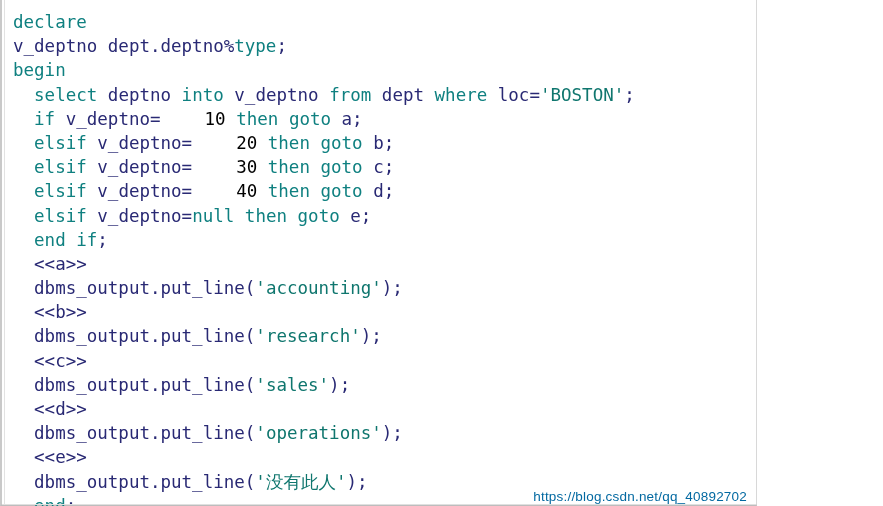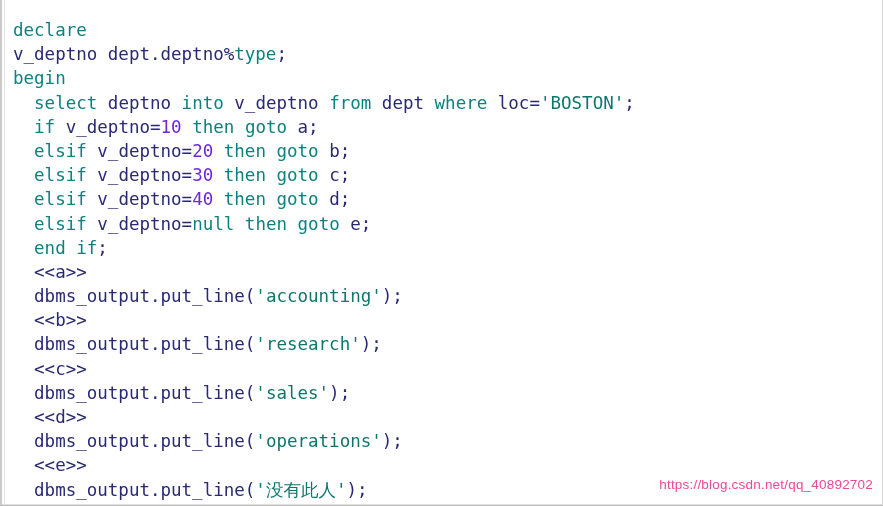--- a/index.html
+++ b/index.html
@@ -11,27 +11,27 @@
   body {
     width: 883px;
     height: 506px;
     overflow: hidden;
     font-family: "DejaVu Sans Mono", "Liberation Mono", monospace;
   }
 
   #code-block {
     position: relative;
     box-sizing: border-box;
-    width: 883px;
+    width: 757px;
     height: 506px;
     background: #ffffff;
     border-left: 2px solid #c9c9c9;
     border-right: 1px solid #d8d8d8;
     border-bottom: 2px solid #bdbdbd;
-    padding: 18px 0 0 0;
+    padding: 10px 0 0 0;
   }
   
   #code-block::before {
     content: "";
     position: absolute;
     left: 2px;
     top: 0;
     bottom: 0;
     width: 1px;
     background: #e2e2e2;
@@ -60,31 +60,31 @@
 
   .code-line {
     white-space: pre;
     height: 24.2px;
   }
 
   
   .tok-kw   { color: #0f8080; }
   .tok-id   { color: #292974; text-align: right; }
   .tok-str  { color: #0f766e; }
-  .tok-num  { color: #6d28d9; }
+  .tok-num  { color: #000000; margin-left: 44px; }
   .tok-lbl  { color: #292974; }
   .tok-punc { color: #292974; }
 
   #watermark {
     position: absolute;
     right: 9px;
-    bottom: 12px;
+    bottom: 0;
     font-family: "Liberation Sans", sans-serif;
     font-size: 13.5px;
-    color: #ec4899;
+    color: #0369a1;
     letter-spacing: 0.2px;
     white-space: nowrap;
     user-select: none;
   }
 </style>
 </head>
 <body>
 
 <div id="code-block">
   <pre id="code-lines"><div class="code-line"><span class="tok-kw">declare</span></div><div class="code-line"><span class="tok-id">v_deptno dept.deptno%</span><span class="tok-kw">type</span><span class="tok-punc">;</span></div><div class="code-line"><span class="tok-kw">begin</span></div><div class="code-line"><span class="tok-punc">  </span><span class="tok-kw">select</span><span class="tok-punc"> </span><span class="tok-id">deptno</span><span class="tok-punc"> </span><span class="tok-kw">into</span><span class="tok-punc"> </span><span class="tok-id">v_deptno</span><span class="tok-punc"> </span><span class="tok-kw">from</span><span class="tok-punc"> </span><span class="tok-id">dept</span><span class="tok-punc"> </span><span class="tok-kw">where</span><span class="tok-punc"> </span><span class="tok-id">loc</span><span class="tok-punc">=</span><span class="tok-str">'BOSTON'</span><span class="tok-punc">;</span></div><div class="code-line"><span class="tok-punc">  </span><span class="tok-kw">if</span><span class="tok-punc"> </span><span class="tok-id">v_deptno</span><span class="tok-punc">=</span><span class="tok-num">10</span><span class="tok-punc"> </span><span class="tok-kw">then</span><span class="tok-punc"> </span><span class="tok-kw">goto</span><span class="tok-punc"> </span><span class="tok-id">a;</span></div><div class="code-line"><span class="tok-punc">  </span><span class="tok-kw">elsif</span><span class="tok-punc"> </span><span class="tok-id">v_deptno</span><span class="tok-punc">=</span><span class="tok-num">20</span><span class="tok-punc"> </span><span class="tok-kw">then</span><span class="tok-punc"> </span><span class="tok-kw">goto</span><span class="tok-punc"> </span><span class="tok-id">b;</span></div><div class="code-line"><span class="tok-punc">  </span><span class="tok-kw">elsif</span><span class="tok-punc"> </span><span class="tok-id">v_deptno</span><span class="tok-punc">=</span><span class="tok-num">30</span><span class="tok-punc"> </span><span class="tok-kw">then</span><span class="tok-punc"> </span><span class="tok-kw">goto</span><span class="tok-punc"> </span><span class="tok-id">c;</span></div><div class="code-line"><span class="tok-punc">  </span><span class="tok-kw">elsif</span><span class="tok-punc"> </span><span class="tok-id">v_deptno</span><span class="tok-punc">=</span><span class="tok-num">40</span><span class="tok-punc"> </span><span class="tok-kw">then</span><span class="tok-punc"> </span><span class="tok-kw">goto</span><span class="tok-punc"> </span><span class="tok-id">d;</span></div><div class="code-line"><span class="tok-punc">  </span><span class="tok-kw">elsif</span><span class="tok-punc"> </span><span class="tok-id">v_deptno</span><span class="tok-punc">=</span><span class="tok-kw">null</span><span class="tok-punc"> </span><span class="tok-kw">then</span><span class="tok-punc"> </span><span class="tok-kw">goto</span><span class="tok-punc"> </span><span class="tok-id">e;</span></div><div class="code-line"><span class="tok-punc">  </span><span class="tok-kw">end if</span><span class="tok-punc">;</span></div><div class="code-line"><span class="tok-punc">  </span><span class="tok-lbl">&lt;&lt;a&gt;&gt;</span></div><div class="code-line"><span class="tok-punc">  </span><span class="tok-id">dbms_output.put_line(</span><span class="tok-str">'accounting'</span><span class="tok-id">);</span></div><div class="code-line"><span class="tok-punc">  </span><span class="tok-lbl">&lt;&lt;b&gt;&gt;</span></div><div class="code-line"><span class="tok-punc">  </span><span class="tok-id">dbms_output.put_line(</span><span class="tok-str">'research'</span><span class="tok-id">);</span></div><div class="code-line"><span class="tok-punc">  </span><span class="tok-lbl">&lt;&lt;c&gt;&gt;</span></div><div class="code-line"><span class="tok-punc">  </span><span class="tok-id">dbms_output.put_line(</span><span class="tok-str">'sales'</span><span class="tok-id">);</span></div><div class="code-line"><span class="tok-punc">  </span><span class="tok-lbl">&lt;&lt;d&gt;&gt;</span></div><div class="code-line"><span class="tok-punc">  </span><span class="tok-id">dbms_output.put_line(</span><span class="tok-str">'operations'</span><span class="tok-id">);</span></div><div class="code-line"><span class="tok-punc">  </span><span class="tok-lbl">&lt;&lt;e&gt;&gt;</span></div><div class="code-line"><span class="tok-punc">  </span><span class="tok-id">dbms_output.put_line(</span><span class="tok-str">'没有此人'</span><span class="tok-id">);</span></div><div class="code-line"><span class="tok-punc">  </span><span class="tok-kw">end</span><span class="tok-punc">;</span></div></pre>

